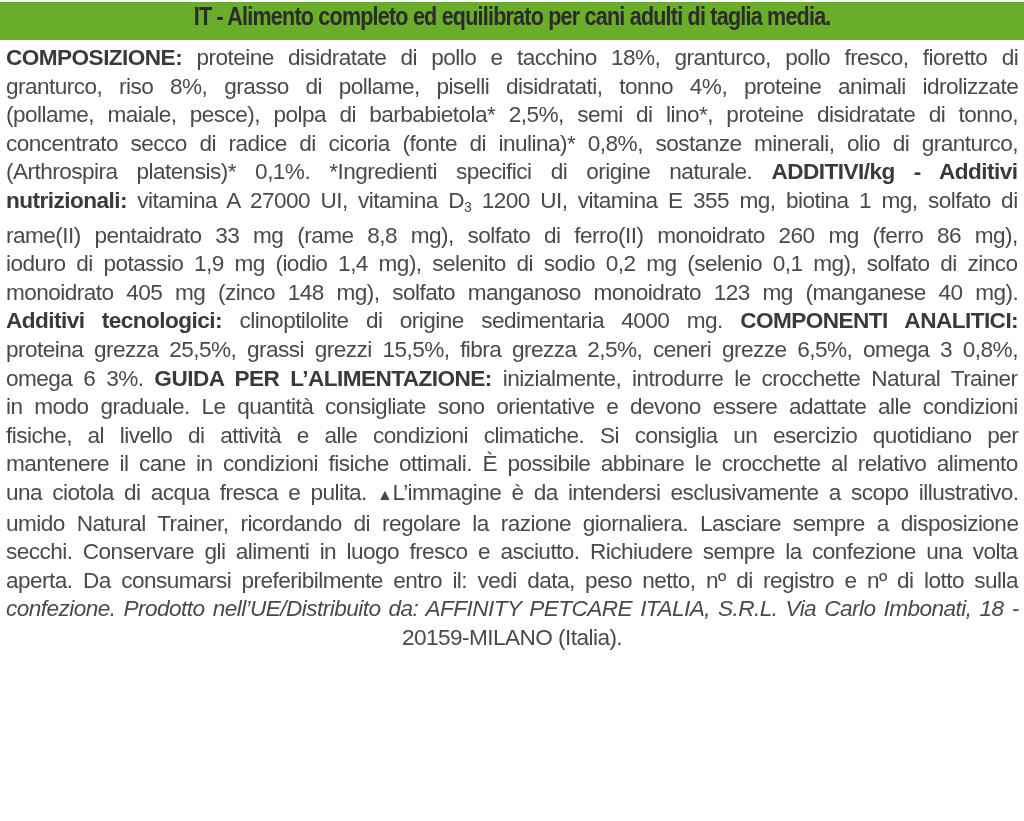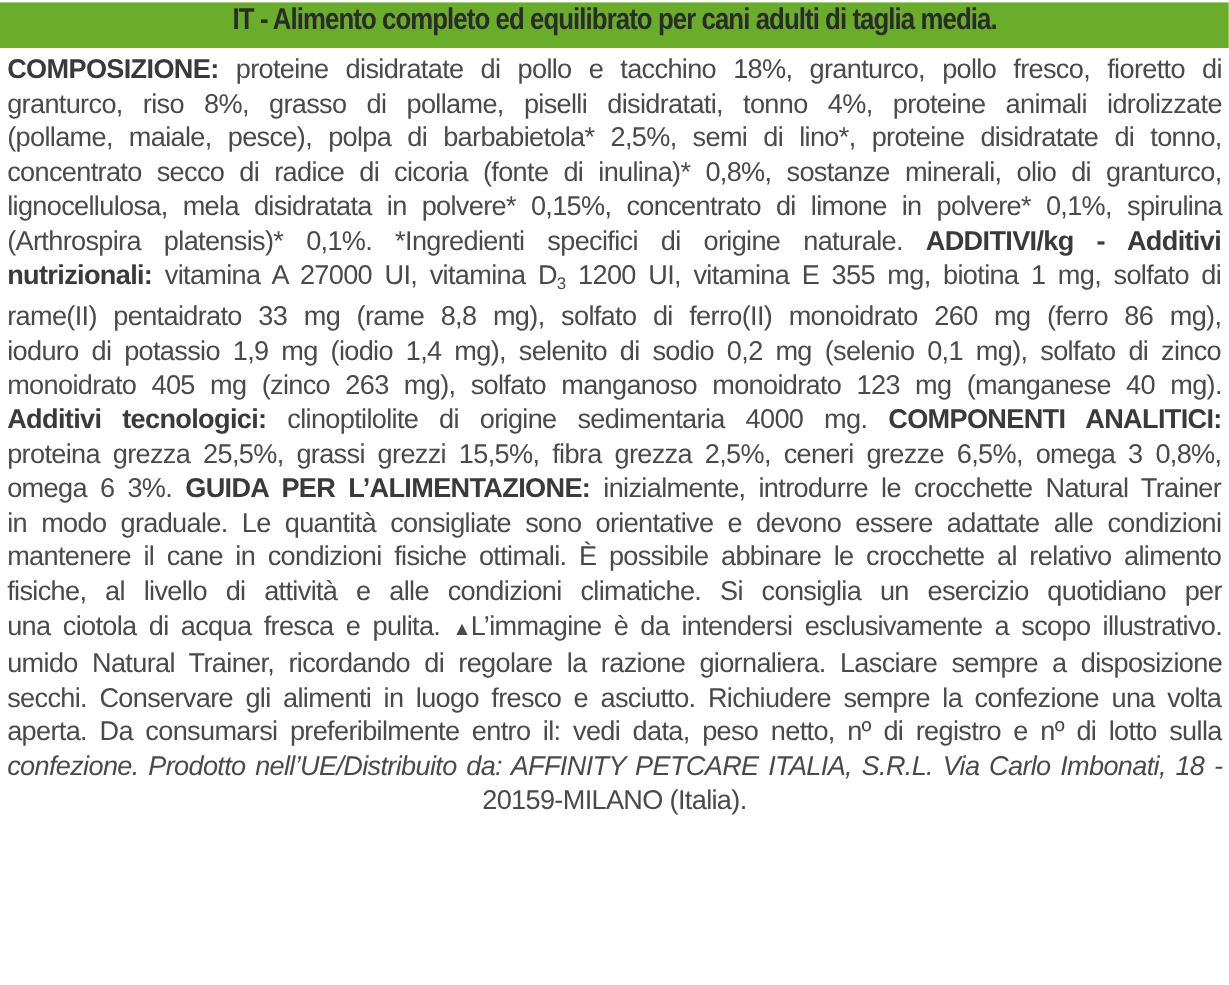--- a/index.html
+++ b/index.html
@@ -36,31 +36,30 @@
 
 <div class="header">
   <span class="header-title">IT - Alimento completo ed equilibrato per cani adulti di taglia media.</span>
 </div>
 
 <div class="body-text" id="body">
     <span class="line" style="display: block; text-align-last: left; word-spacing: 8.58333px;"><span class="b">COMPOSIZIONE:</span><span> proteine disidratate di pollo e tacchino 18%, granturco, pollo fresco, fioretto di</span></span>
     <span class="line" style="display: block; text-align-last: left; word-spacing: 11.0833px;"><span>granturco, riso 8%, grasso di pollame, piselli disidratati, tonno 4%, proteine animali idrolizzate</span></span>
     <span class="line" style="display: block; text-align-last: left; word-spacing: 7.69231px;"><span>(pollame, maiale, pesce), polpa di barbabietola* 2,5%, semi di lino*, proteine disidratate di tonno,</span></span>
     <span class="line" style="display: block; text-align-last: left; word-spacing: 6.85714px;"><span>concentrato secco di radice di cicoria (fonte di inulina)* 0,8%, sostanze minerali, olio di granturco,</span></span>
-    <span class="line" style="display: block; text-align-last: left; word-spacing: 6.83333px;"><span>lignocellulosa, mela disidratata in polvere* 0,15%, concentrato di limone in polvere* 0,1%, spirulina</span></span>
     <span class="line" style="display: block; text-align-last: left; word-spacing: 13.4px;"><span>(Arthrospira platensis)* 0,1%. *Ingredienti specifici di origine naturale. </span><span class="b">ADDITIVI/kg - Additivi</span></span>
     <span class="line" style="display: block; text-align-last: left; word-spacing: 4.70588px;"><span class="b">nutrizionali:</span><span> vitamina A 27000 UI, vitamina D</span><span class="sub">3</span><span> 1200 UI, vitamina E 355 mg, biotina 1 mg, solfato di</span></span>
     <span class="line" style="display: block; text-align-last: left; word-spacing: 8.06667px;"><span>rame(II) pentaidrato 33 mg (rame 8,8 mg), solfato di ferro(II) monoidrato 260 mg (ferro 86 mg),</span></span>
     <span class="line" style="display: block; text-align-last: left; word-spacing: 5px;"><span>ioduro di potassio 1,9 mg (iodio 1,4 mg), selenito di sodio 0,2 mg (selenio 0,1 mg), solfato di zinco</span></span>
-    <span class="line" style="display: block; text-align-last: left; word-spacing: 7px;"><span>monoidrato 405 mg (zinco 263 mg), solfato manganoso monoidrato 123 mg (manganese 40 mg).</span></span>
+    <span class="line" style="display: block; text-align-last: left; word-spacing: 7px;"><span>monoidrato 405 mg (zinco 148 mg), solfato manganoso monoidrato 123 mg (manganese 40 mg).</span></span>
     <span class="line" style="display: block; text-align-last: left; word-spacing: 11.6667px;"><span class="b">Additivi tecnologici:</span><span> clinoptilolite di origine sedimentaria 4000 mg. </span><span class="b">COMPONENTI ANALITICI:</span></span>
     <span class="line" style="display: block; text-align-last: left; word-spacing: 5px;"><span>proteina grezza 25,5%, grassi grezzi 15,5%, fibra grezza 2,5%, ceneri grezze 6,5%, omega 3 0,8%,</span></span>
     <span class="line" style="display: block; text-align-last: left; word-spacing: 5.18182px;"><span>omega 6 3%. </span><span class="b">GUIDA PER L’ALIMENTAZIONE:</span><span> inizialmente, introdurre le crocchette Natural Trainer</span></span>
     <span class="line" style="display: block; text-align-last: left; word-spacing: 6.07692px;"><span>in modo graduale. Le quantità consigliate sono orientative e devono essere adattate alle condizioni</span></span>
+    <span class="line" style="display: block; text-align-last: left; word-spacing: 9.92857px;"><span>fisiche, al livello di attività e alle condizioni climatiche. Si consiglia un esercizio quotidiano per</span></span>
     <span class="line" style="display: block; text-align-last: left; word-spacing: 4.71429px;"><span>mantenere il cane in condizioni fisiche ottimali. È possibile abbinare le crocchette al relativo alimento</span></span>
-    <span class="line" style="display: block; text-align-last: left; word-spacing: 9.92857px;"><span>fisiche, al livello di attività e alle condizioni climatiche. Si consiglia un esercizio quotidiano per</span></span>
     <span class="line" style="display: block; text-align-last: left; word-spacing: 4.5px;"><span>una ciotola di acqua fresca e pulita. </span><span class="tri">▲</span><span>L’immagine è da intendersi esclusivamente a scopo illustrativo.</span></span>
     <span class="line" style="display: block; text-align-last: left; word-spacing: 6.16667px;"><span>umido Natural Trainer, ricordando di regolare la razione giornaliera. Lasciare sempre a disposizione</span></span>
     <span class="line" style="display: block; text-align-last: left; word-spacing: 4.64286px;"><span>secchi. Conservare gli alimenti in luogo fresco e asciutto. Richiudere sempre la confezione una volta</span></span>
     <span class="line" style="display: block; text-align-last: left; word-spacing: 4.70588px;"><span>aperta. Da consumarsi preferibilmente entro il: vedi data, peso netto, nº di registro e nº di lotto sulla</span></span>
     <span class="line" style="display: block; text-align-last: left; word-spacing: 2.33333px; font-style: italic;"><span>confezione. Prodotto nell’UE/Distribuito da: AFFINITY PETCARE ITALIA, S.R.L. Via Carlo Imbonati, 18 -</span></span>
     <span class="line last-center"><span>20159-MILANO (Italia).</span></span>
   </div>
 
 </body></html>

